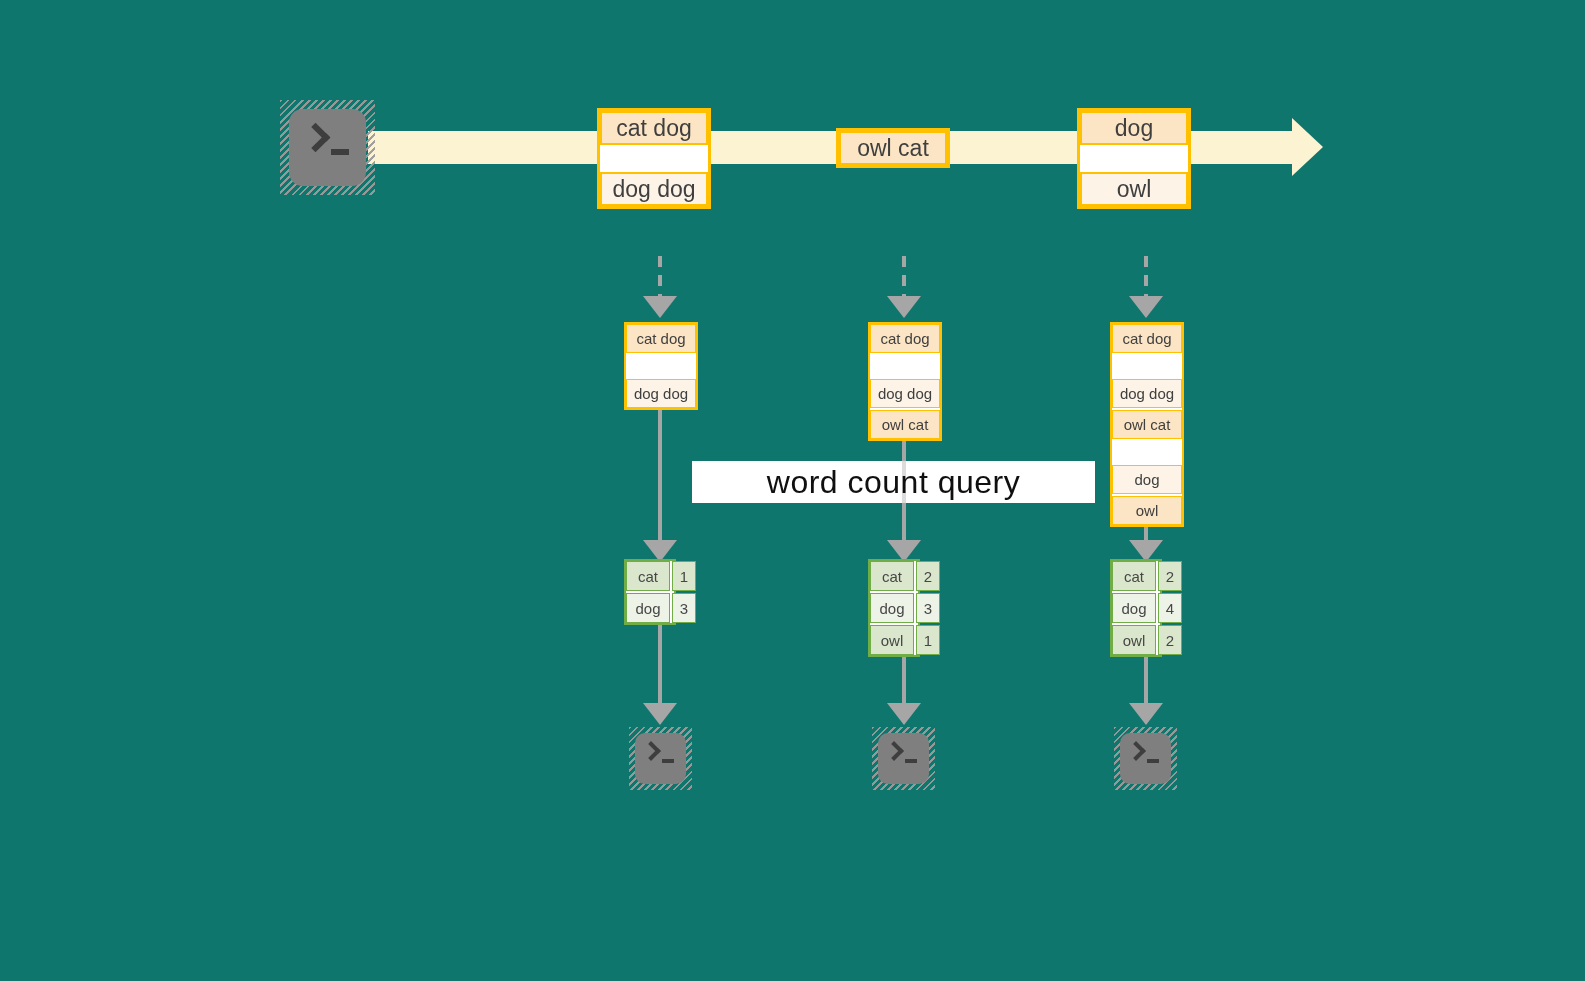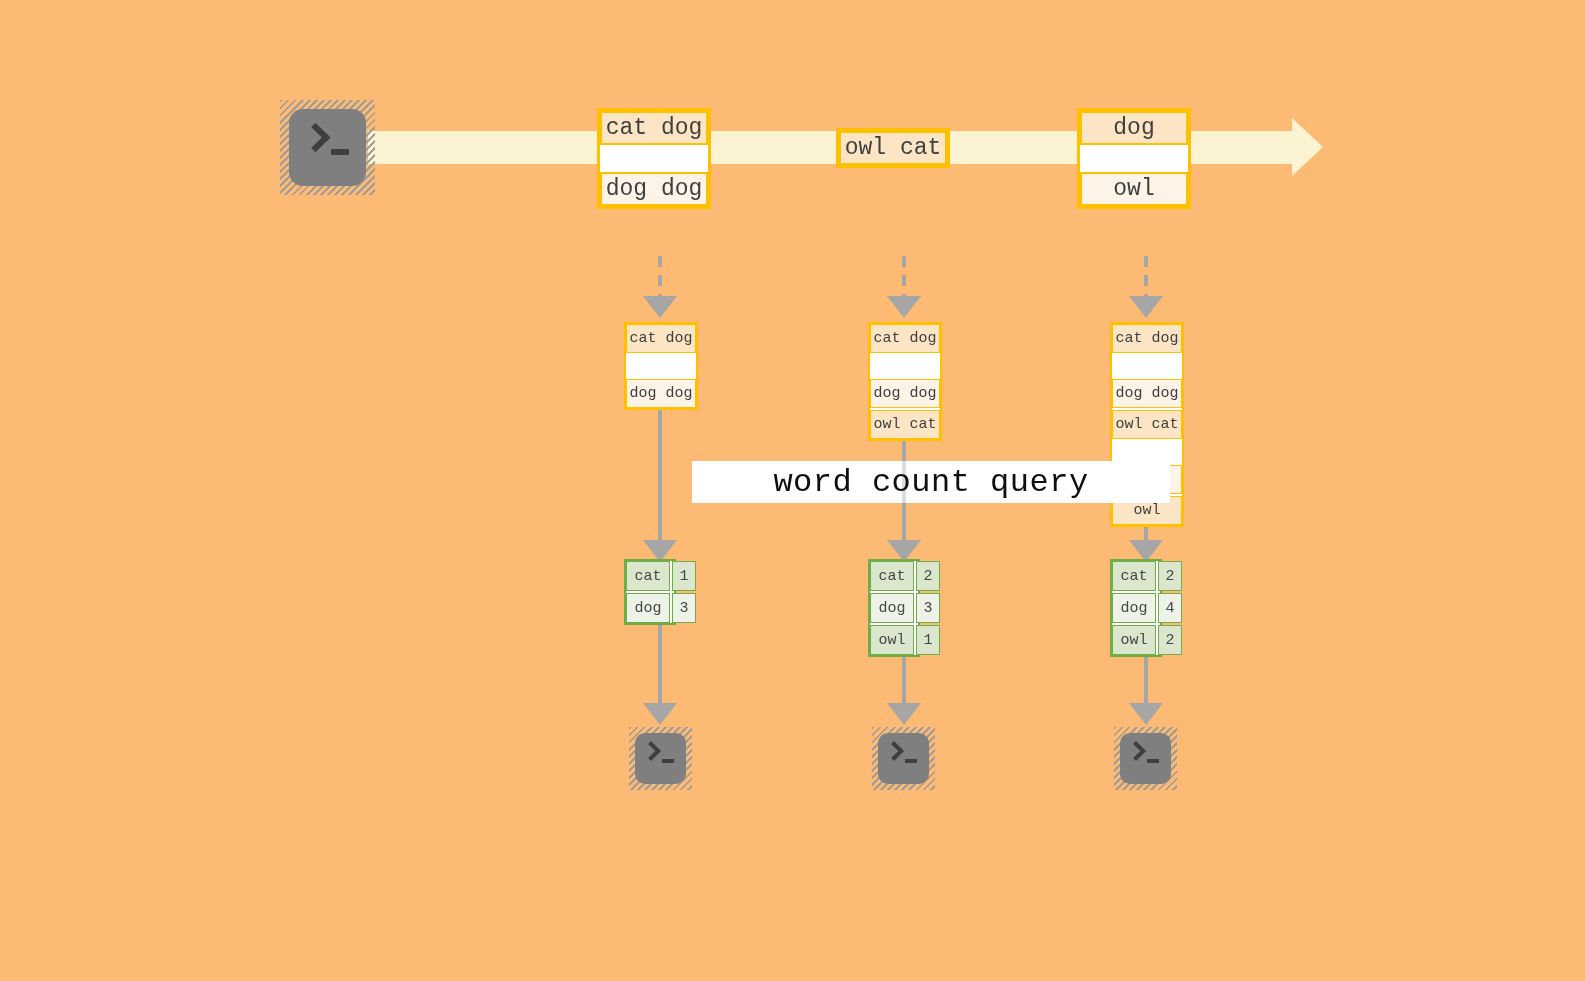--- a/index.html
+++ b/index.html
@@ -1,17 +1,17 @@
 <!DOCTYPE html>
 <html><head>
 <meta charset="utf-8">
 <style>
   html,body{margin:0;padding:0;background:#000;}
-  #canvas{position:relative;width:1585px;height:981px;background:#fdba74;overflow:hidden;
-          font-family:Liberation Mono, monospace;}
+  #canvas{position:relative;width:1585px;height:981px;background:#0f766e;overflow:hidden;
+          font-family:Liberation Sans, sans-serif;}
 
   
   .shaft{position:absolute;left:368px;top:131px;width:924px;height:33px;background:#fcf3d2;z-index:1;}
   .shaft-head{position:absolute;left:1292px;top:118px;width:0;height:0;z-index:1;
               border-left:31px solid #fcf3d2;border-top:29px solid transparent;border-bottom:29px solid transparent;}
 
   
   .stack{position:absolute;box-sizing:border-box;background:#fff;border:3px solid #ffc000;
          display:flex;flex-direction:column;gap:3px;z-index:2;}
   .stack.small{border-width:2px;gap:2px;}
@@ -30,21 +30,21 @@
   .wc-cell.l{background:#eef3e8;}
 
   
   .vline{position:absolute;width:4px;background:#a6a6a6;z-index:1;}
   .vdash{position:absolute;width:4px;z-index:1;
          background:repeating-linear-gradient(to bottom,#a6a6a6 0 11px,transparent 11px 19px);}
   .ahead{position:absolute;width:0;height:0;z-index:1;
          border-left:17px solid transparent;border-right:17px solid transparent;border-top:22px solid #a6a6a6;}
 
   
-  #query-label{position:absolute;left:692px;top:461px;width:478px;height:42px;background:#fff;
+  #query-label{position:absolute;left:692px;top:461px;width:403px;height:42px;background:#fff;
                display:flex;align-items:center;justify-content:center;z-index:3;}
   #query-label .thruline{position:absolute;left:210px;top:0;width:4px;height:100%;background:#dcdcdc;z-index:1;}
   #query-label .txt{position:relative;z-index:2;font-size:32px;font-weight:300;color:#0f0f0f;letter-spacing:.5px;}
 
   
   .term{position:absolute;z-index:2;
         background:repeating-linear-gradient(135deg,rgba(155,155,155,.95) 0 2px,rgba(0,0,0,0) 2px 5px);}
   .term-inner{position:absolute;background:#7f7f7f;}
   .term.big .term-inner{inset:9px;border-radius:14px;}
   .term.sm  .term-inner{inset:6px;border-radius:10px;}

